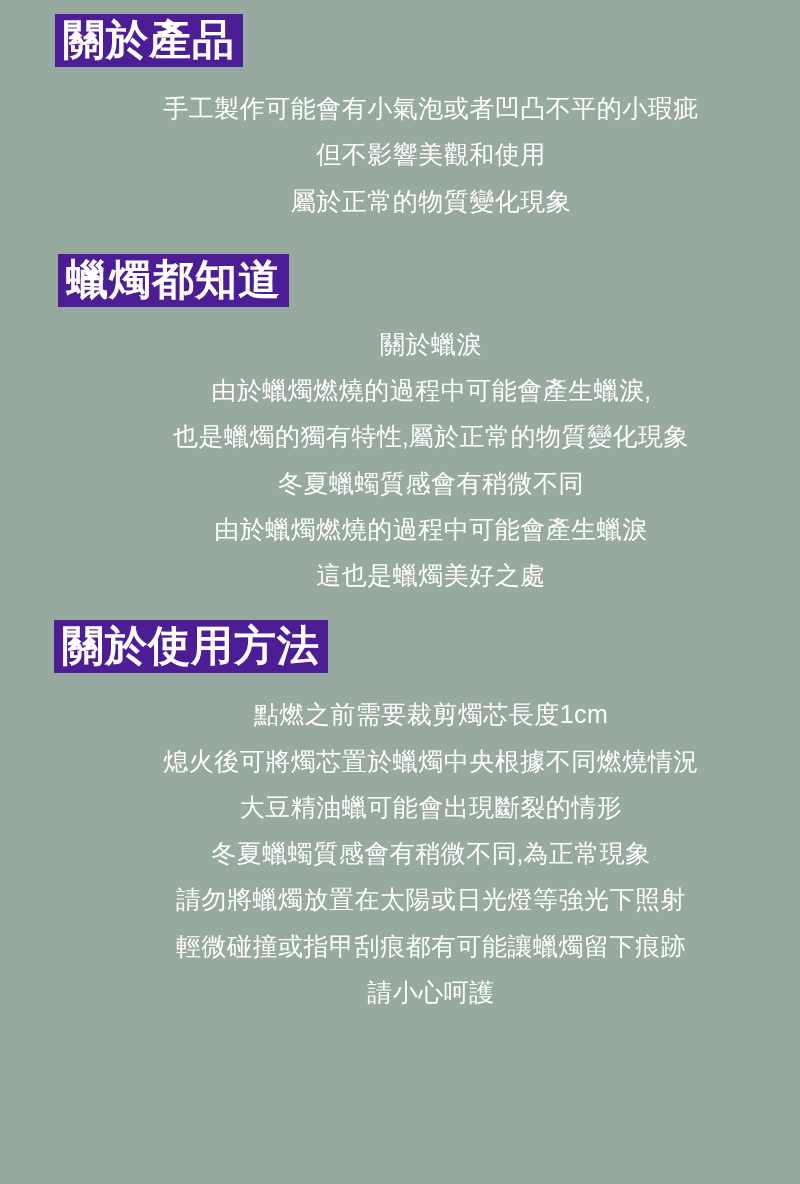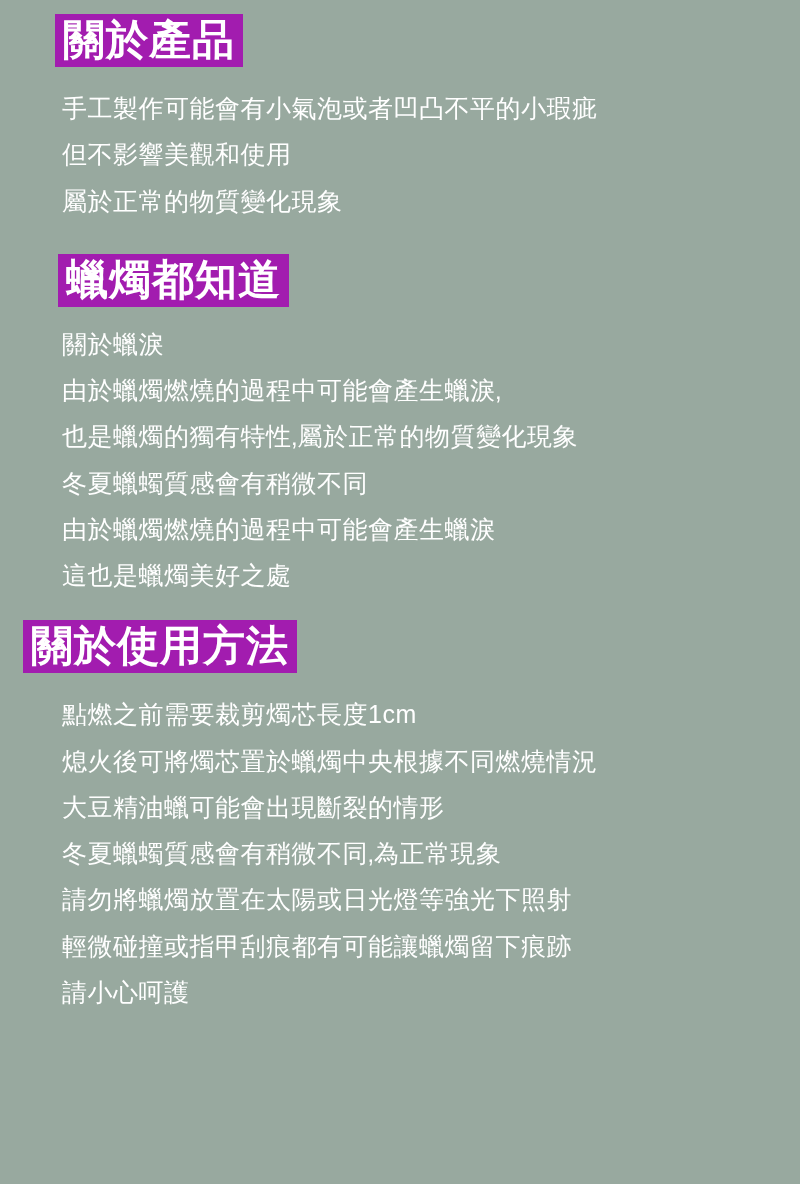--- a/index.html
+++ b/index.html
@@ -19,35 +19,36 @@
     height: 1184px;
     box-sizing: border-box;
     padding: 14px 0 0 0;
     position: relative;
   }
   .section {
     margin: 0 0 0 0;
   }
   .section-heading {
     display: inline-block;
-    background: #a21caf;
+    background: #4c1d95;
     color: #ffffff;
     font-size: 42px;
     font-weight: bold;
     line-height: 1.12;
     letter-spacing: 1px;
     padding: 2px 8px 4px 8px;
     margin-left: 55px;
     white-space: nowrap;
   }
   .heading-2 { margin-left: 58px; text-align: center; }
-  .heading-3 { margin-left: 23px; text-align: center; }
+  .heading-3 { margin-left: 54px; text-align: center; }
   .lines {
     margin-top: 18px;
     margin-left: 62px;
+    text-align: center;
   }
   .line {
     font-size: 25px;
     line-height: 1.85;
     color: #ffffff;
     letter-spacing: 0.5px;
     white-space: nowrap;
   }
   .gap-1 { height: 30px; }
   .gap-2 { height: 22px; }

